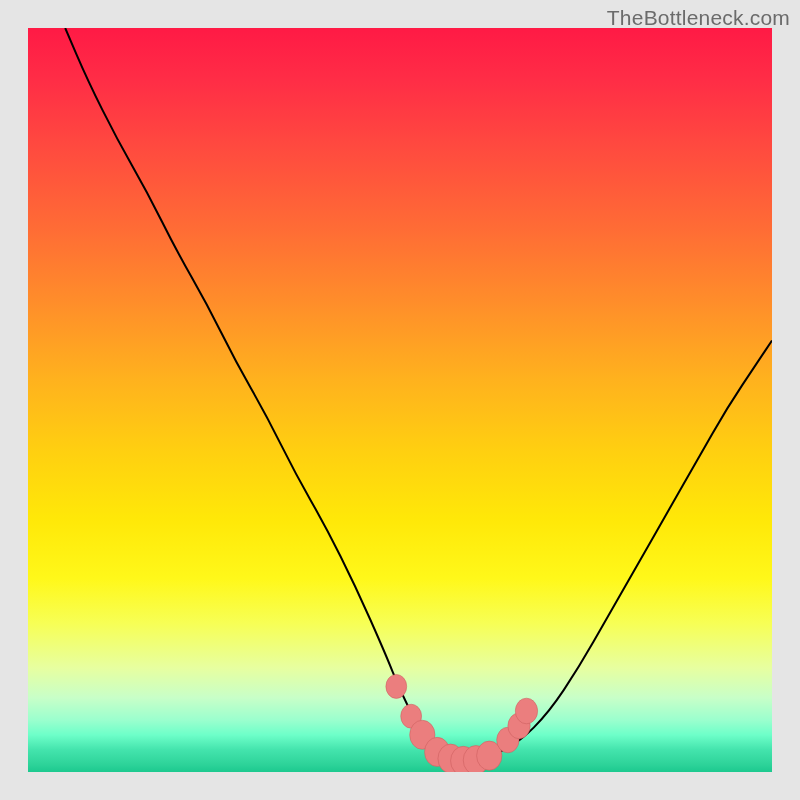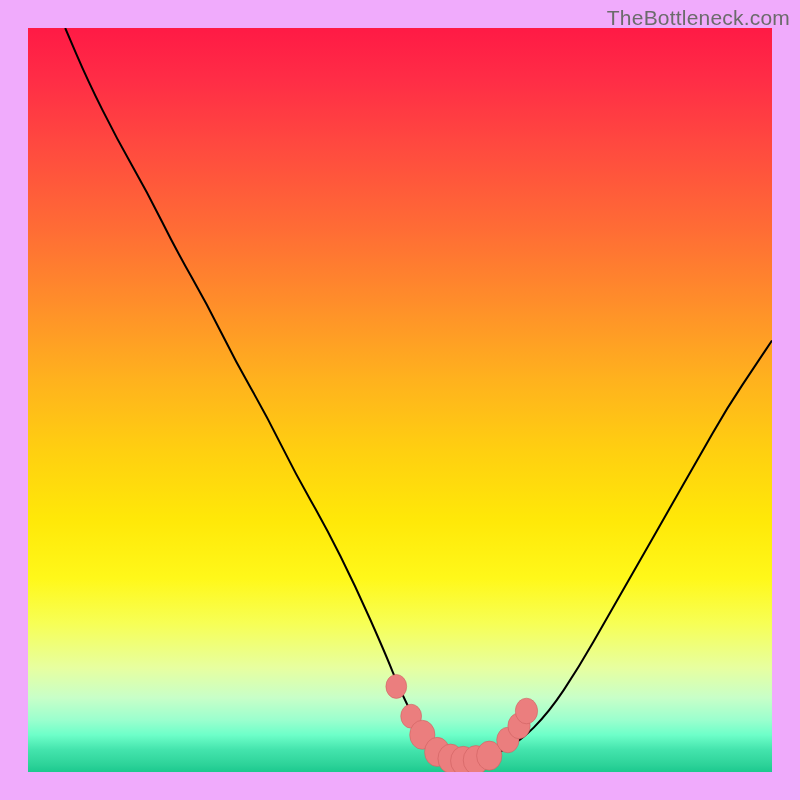--- a/index.html
+++ b/index.html
@@ -8,21 +8,21 @@
     width: 800px;
     height: 800px;
     overflow: hidden;
     background: #000;
     font-family: Arial, Helvetica, sans-serif;
   }
   .frame {
     position: relative;
     width: 800px;
     height: 800px;
-    background: #f0abfc;
+    background: #e5e5e5;
   }
   .plot {
     position: absolute;
     left: 28px;
     top: 28px;
     width: 744px;
     height: 744px;
     overflow: hidden;
   }
   .gradient {

